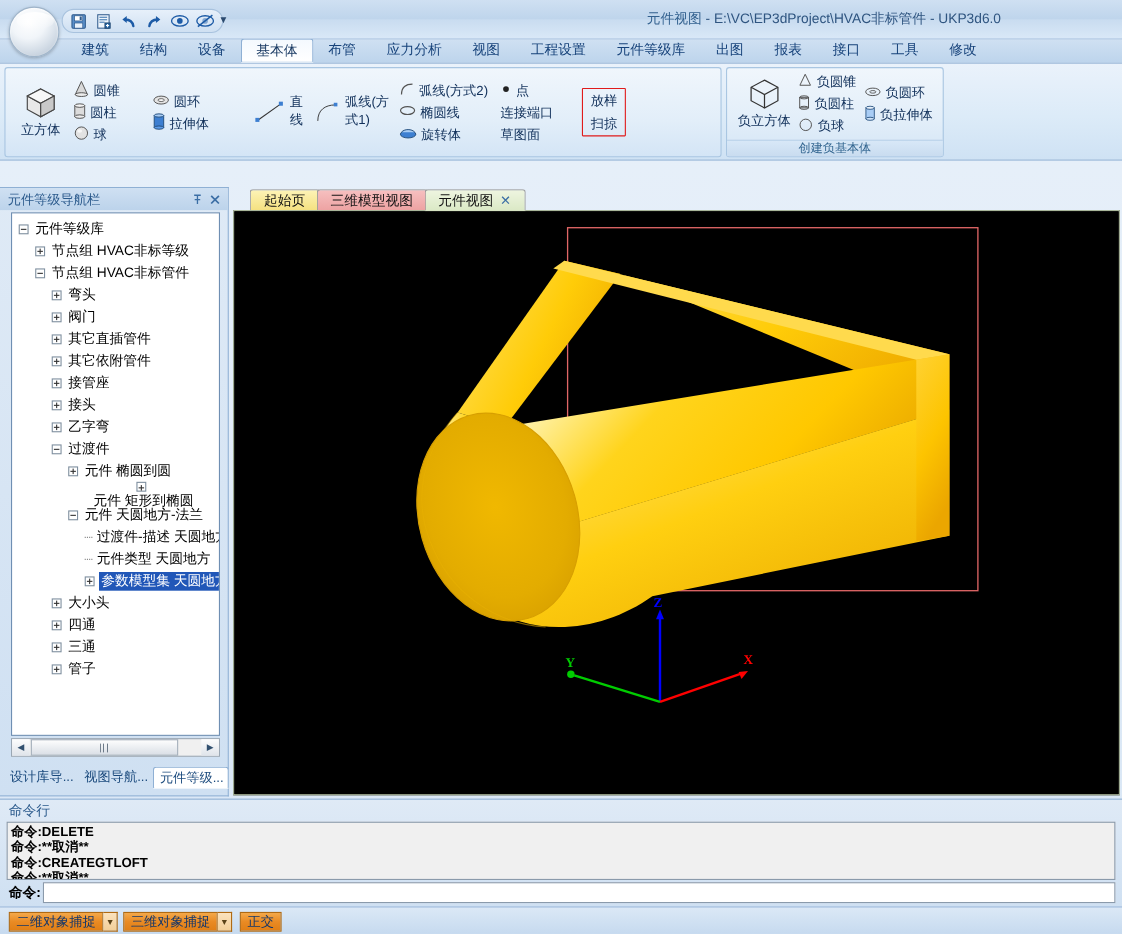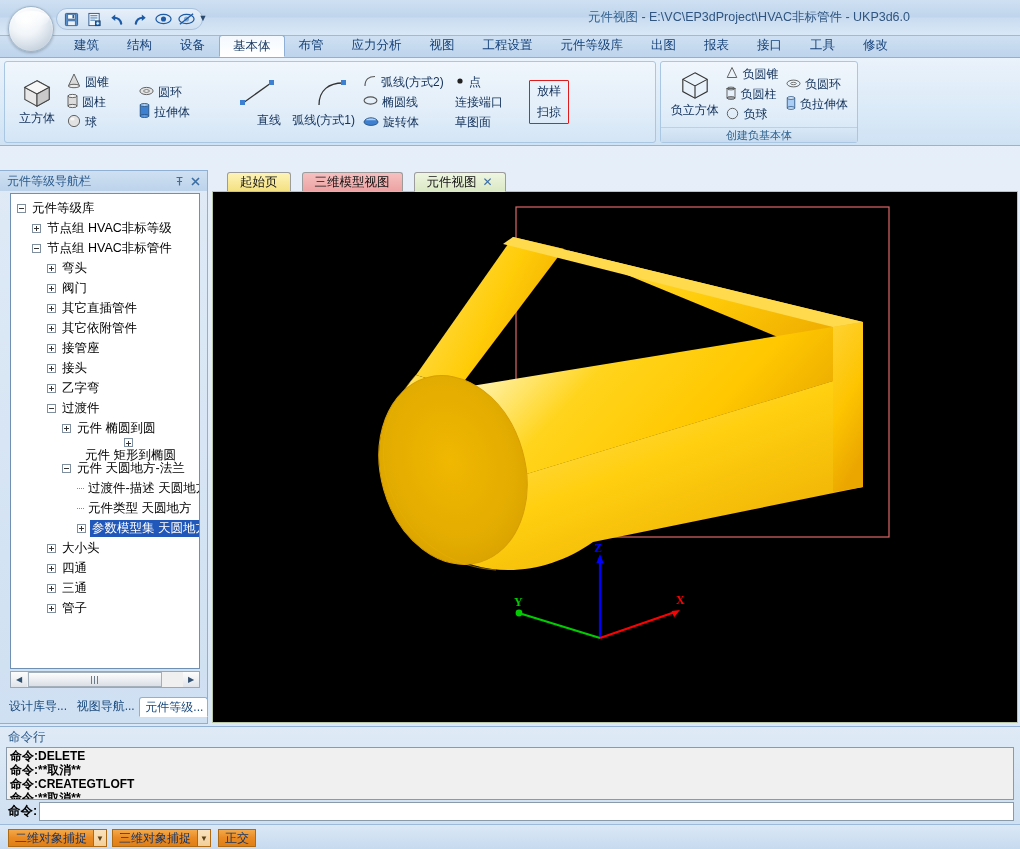--- a/index.html
+++ b/index.html
@@ -90,21 +90,21 @@
   .col { display:flex; flex-direction:column; justify-content:center; gap:1px; }
   .sm-btn {
     display:flex; align-items:center; gap:4px; padding:1px 5px 1px 2px; height:19px;
     cursor:pointer; border-radius:3px; color:#11305a; font-size:12px; white-space:nowrap;
   }
   .txt-btn {
     display:flex; align-items:center; justify-content:center; height:19px; padding:0 5px;
     cursor:pointer; border-radius:3px; color:#11305a; font-size:12px; white-space:nowrap;
   }
   .vbtn {
-    width:54px; display:flex; flex-direction:column; align-items:flex-end;
+    width:54px; display:flex; flex-direction:row; align-items:flex-start;
     cursor:pointer; color:#11305a; font-size:12px; gap:1px;
   }
   .vbtn .cap { font-size:12px; }
   .highlight-box {
     border:1.5px solid #e01b1b; border-radius:1px; padding:1px 2px;
     display:flex; flex-direction:column; gap:2px; margin-left:4px; align-self:center;
   }
 
   
   .leftdock {
@@ -154,21 +154,21 @@
   .dtab {
     height:20px; line-height:19px; padding:0 5px; font-size:12px; color:#1b4a7d;
     cursor:pointer; white-space:nowrap; max-width:70px; overflow:hidden;
   }
   .dtab.active { background:#fff; border:1px solid #8fb0d4; border-bottom-color:#fff;
                  border-radius:3px 3px 0 0; }
 
   
   .viewarea { position:absolute; left:212px; top:170px; width:808px; height:554px; }
   .vtabs { position:absolute; left:0; top:0; width:808px; height:22px; display:flex; align-items:flex-end;
-           padding-left:15px; gap:15px; }
+           padding-left:15px; gap:1px; }
   .vtab {
     height:20px; line-height:19px; padding:0 12px; font-size:12.5px;
     border:1px solid #9c9c9c; border-bottom:none; border-radius:3px 3px 0 0;
     cursor:pointer; white-space:nowrap; position:relative; color:#111;
     display:flex; align-items:center; gap:6px;
   }
   .vtab.t-start { background:linear-gradient(180deg,#fdf3b6,#f4e07e); }
   .vtab.t-3d    { background:linear-gradient(180deg,#f6c0c0,#eda1a1); margin-left:-4px; }
   .vtab.t-comp  { background:linear-gradient(180deg,#eef5e0,#dbe9c6); margin-left:-4px;
                   border-bottom:1px solid #dbe9c6; z-index:3; }

